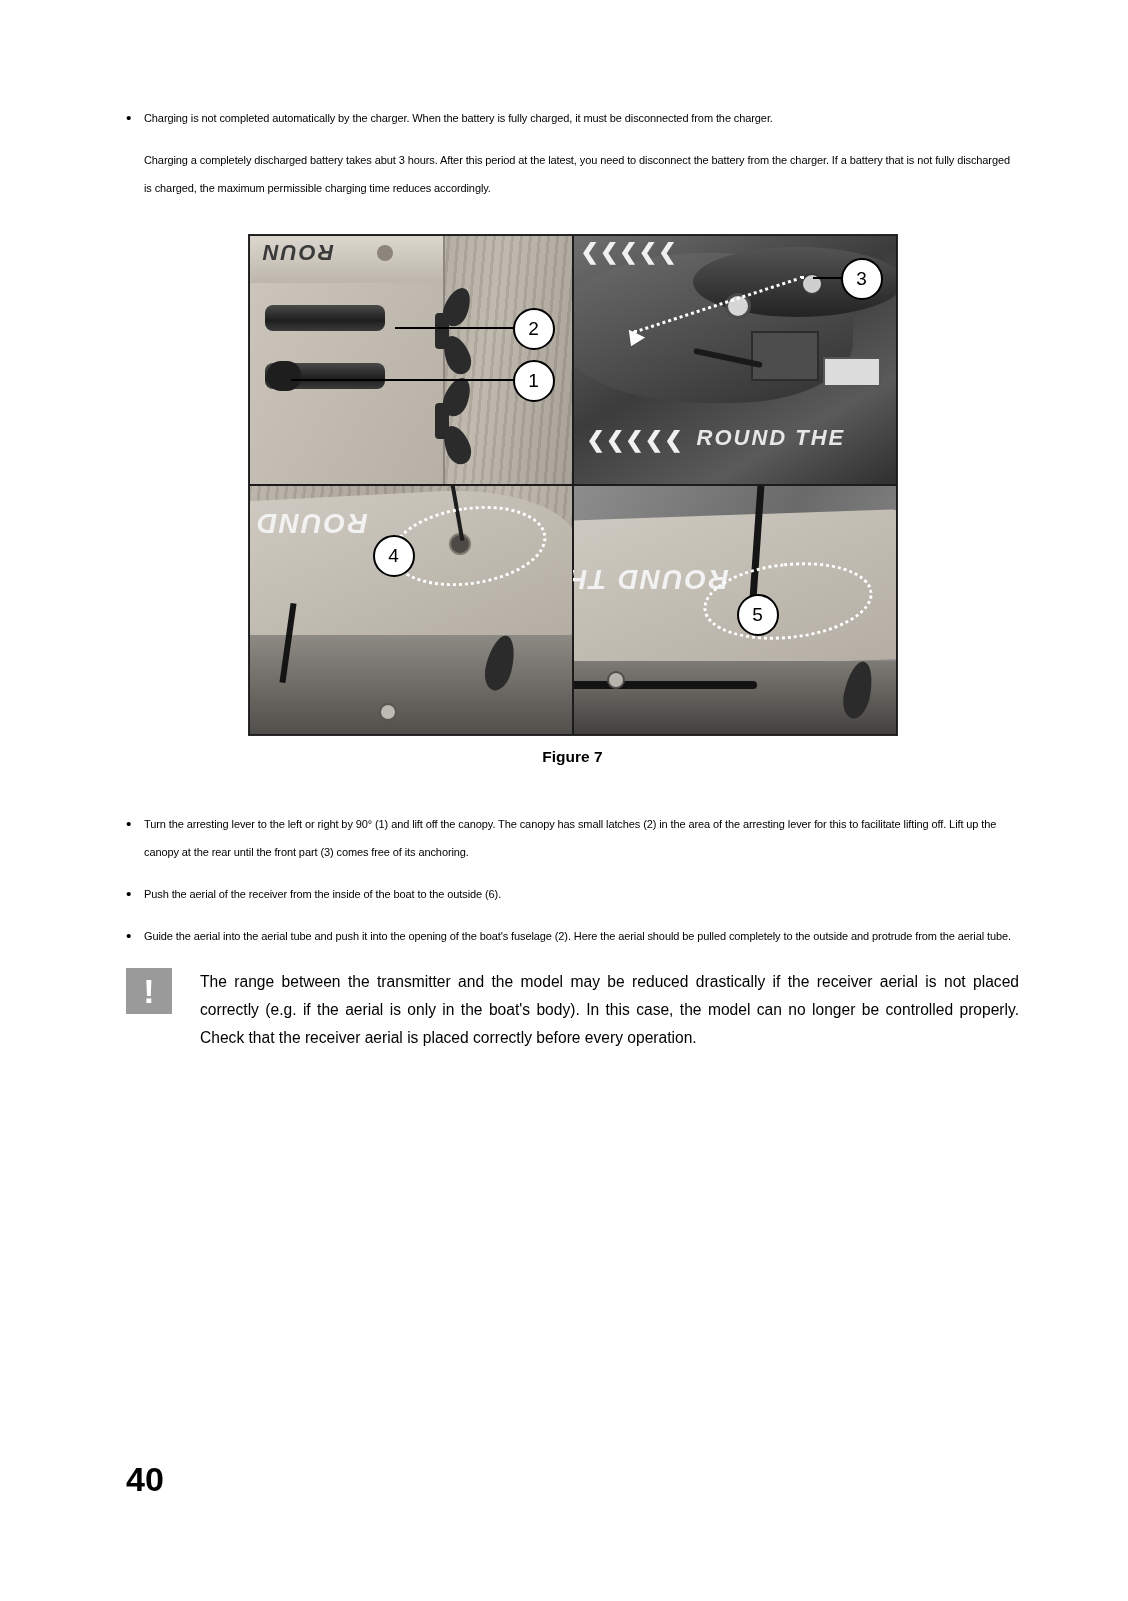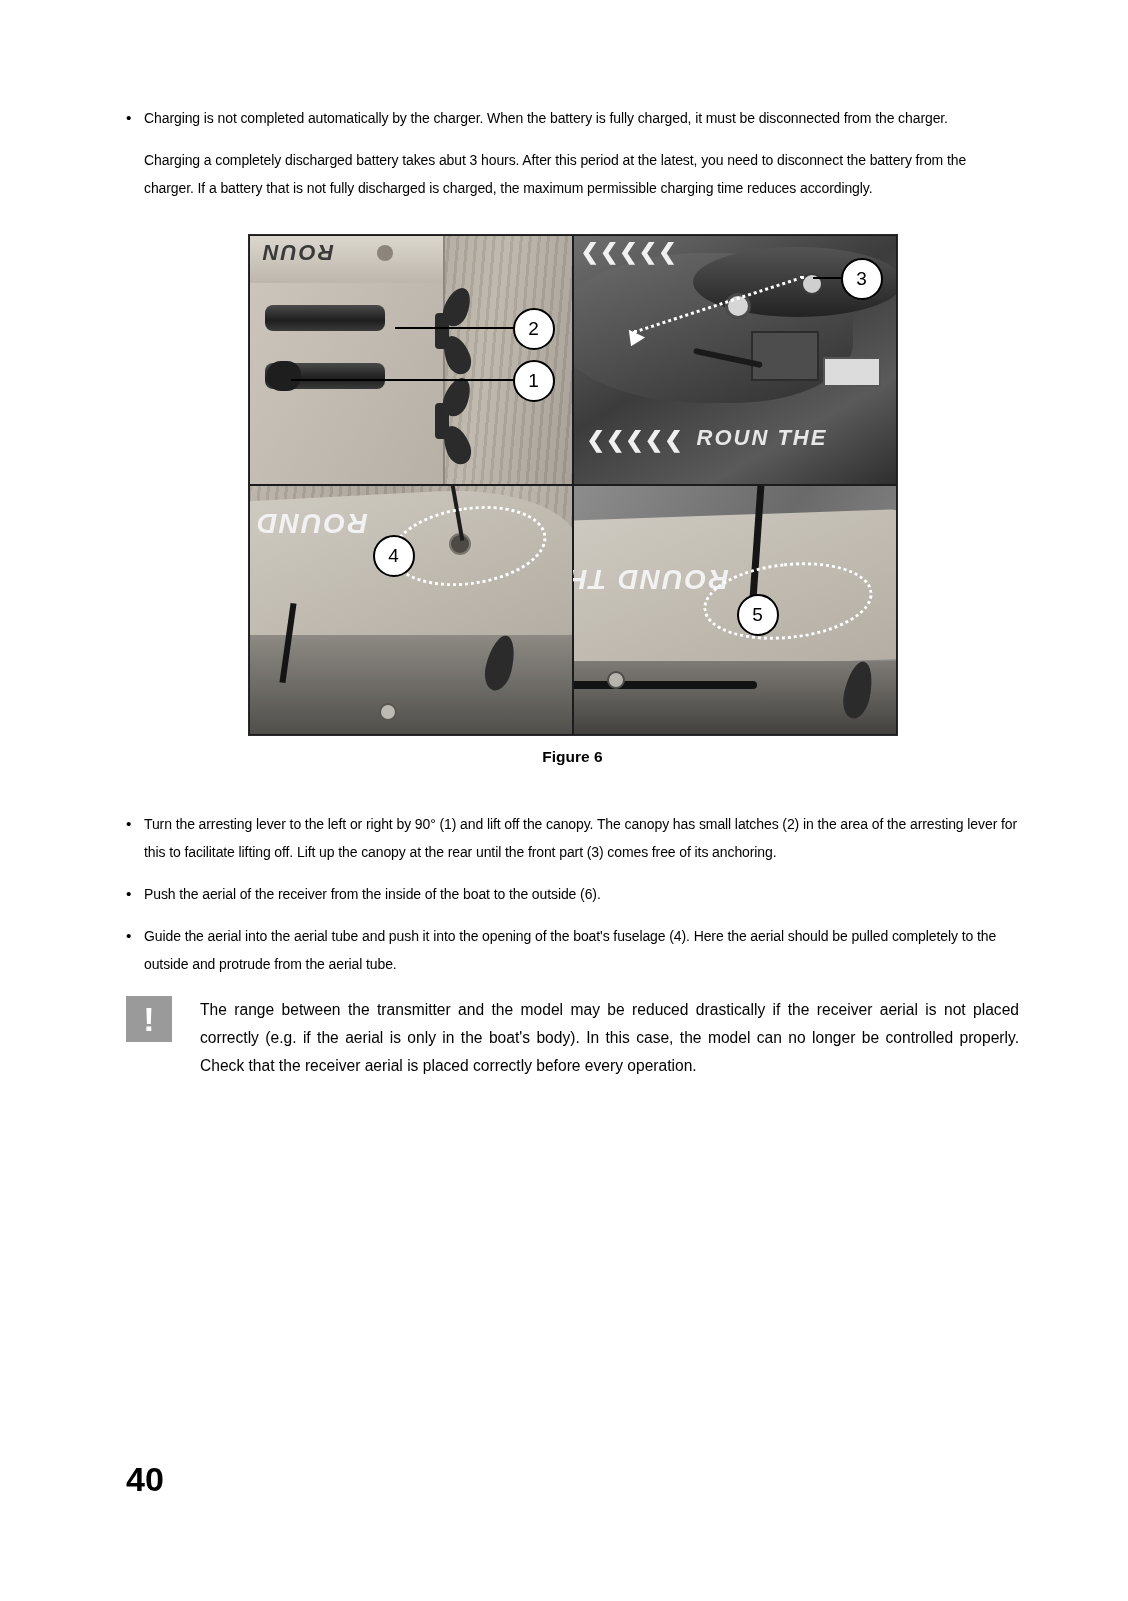--- a/index.html
+++ b/index.html
@@ -35,21 +35,21 @@
     margin-bottom: 0;
   }
   .bullet-dot {
     position: absolute;
     left: 0;
     top: 0;
     font-size: 15.5px;
     line-height: 28px;
   }
   p.body {
-    font-size: 14px;
+    font-size: 11px;
     line-height: 28px;
     margin: 0 0 0 0;
     text-align: left;
     letter-spacing: -0.1px;
   }
   .gap-sm { height: 14px; }
   .gap-md { height: 22px; }
 
   
   h2.section-head {
@@ -278,21 +278,21 @@
         </div>
         <div class="callout" style="left:264px; top:73px;">2</div>
         <div class="callout" style="left:264px; top:125px;">1</div>
 
         <div class="quad q2">
           <div class="ph-dark"></div>
           <div class="shape" style="left:-20px; top:18px; width:300px; height:150px; border-radius:50% 46% 40% 50%; background:linear-gradient(160deg,#6d6d6d,#313131);"></div>
           <div class="shape" style="left:120px; top:12px; width:210px; height:70px; border-radius:50%; background:linear-gradient(180deg,#545454,#232323);"></div>
           <div class="chevrons" style="left:8px; top:4px; font-size:22px;">❮❮❮❮❮</div>
           <div class="chevrons" style="left:14px; top:192px; font-size:22px;">❮❮❮❮❮</div>
-          <div class="brand-text" style="left:124px; top:190px; font-size:22px; transform:none; color:#e7e7e7;">ROUN THE</div>
+          <div class="brand-text" style="left:124px; top:190px; font-size:22px; transform:none; color:#e7e7e7;">ROUND THE</div>
           <div class="shape" style="left:152px; top:58px; width:20px; height:20px; border-radius:50%; background:#d6d6d6; border:3px solid #4a4a4a;"></div>
           <div class="shape" style="left:178px; top:96px; width:64px; height:46px; background:#4d4d4d; border:2px solid #2c2c2c;"></div>
           <div class="shape" style="left:250px; top:122px; width:54px; height:26px; background:#dcdcdc; border:2px solid #555;"></div>
           <div class="shape" style="left:120px; top:120px; width:70px; height:6px; background:#1a1a1a; border-radius:3px; transform:rotate(12deg);"></div>
           <div class="shape" style="left:228px; top:38px; width:18px; height:18px; border-radius:50%; background:#cfcfcf; border:2px solid #3a3a3a;"></div>
           <div class="dotline" style="left:60px; top:96px; width:180px; transform:rotate(-18deg);"></div>
           <div class="arrow-white" style="left:52px; top:98px; transform:rotate(-155deg);"></div>
           <div class="leader" style="left:240px; top:42px; width:56px;"></div>
         </div>
         <div class="callout" style="left:592px; top:23px;">3</div>
@@ -318,21 +318,21 @@
           <div class="shape" style="left:180px; top:-6px; width:7px; height:140px; background:#151515; border-radius:3px; transform:rotate(4deg);"></div>
           <div class="dot-ellipse" style="left:130px; top:78px; width:164px; height:70px; transform:rotate(-6deg);"></div>
           <div class="shape" style="left:-20px; top:176px; width:380px; height:80px; background:linear-gradient(180deg,#7e7b76,#3e3c39);"></div>
           <div class="shape" style="left:-6px; top:196px; width:190px; height:8px; background:#131313; border-radius:4px;"></div>
           <div class="shape blade" style="left:272px; top:176px; width:26px; height:58px; transform:rotate(12deg);"></div>
           <div class="shape" style="left:34px; top:186px; width:14px; height:14px; border-radius:50%; background:#b7b4ae; border:2px solid #4f4d49;"></div>
         </div>
         <div class="callout" style="left:488px; top:359px;">5</div>
 
       </div>
-      <div class="figure-caption">Figure 6</div>
+      <div class="figure-caption">Figure 7</div>
     </div>
 
     <div class="gap-md"></div>
     <div class="gap-md"></div>
 
     <div class="bullet-block">
       <span class="bullet-dot">•</span>
       <p class="body">Turn the arresting lever to the left or right by 90° (1) and lift off the canopy. The canopy has small latches (2) in the area of the arresting lever for this to facilitate lifting off. Lift up the canopy at the rear until the front part (3) comes free of its anchoring.</p>
     </div>
 
@@ -340,21 +340,21 @@
 
     <div class="bullet-block">
       <span class="bullet-dot">•</span>
       <p class="body">Push the aerial of the receiver from the inside of the boat to the outside (6).</p>
     </div>
 
     <div class="gap-sm"></div>
 
     <div class="bullet-block">
       <span class="bullet-dot">•</span>
-      <p class="body">Guide the aerial into the aerial tube and push it into the opening of the boat's fuselage (4). Here the aerial should be pulled completely to the outside and protrude from the aerial tube.</p>
+      <p class="body">Guide the aerial into the aerial tube and push it into the opening of the boat's fuselage (2). Here the aerial should be pulled completely to the outside and protrude from the aerial tube.</p>
     </div>
 
     <div class="important-row">
       <div class="warn-icon">!</div>
       <div class="important-text">
         <div class="important-body">The range between the transmitter and the model may be reduced drastically if the receiver aerial is not placed correctly (e.g. if the aerial is only in the boat's body). In this case, the model can no longer be controlled properly. Check that the receiver aerial is placed correctly before every operation.</div>
       </div>
     </div>
 
   </div>

